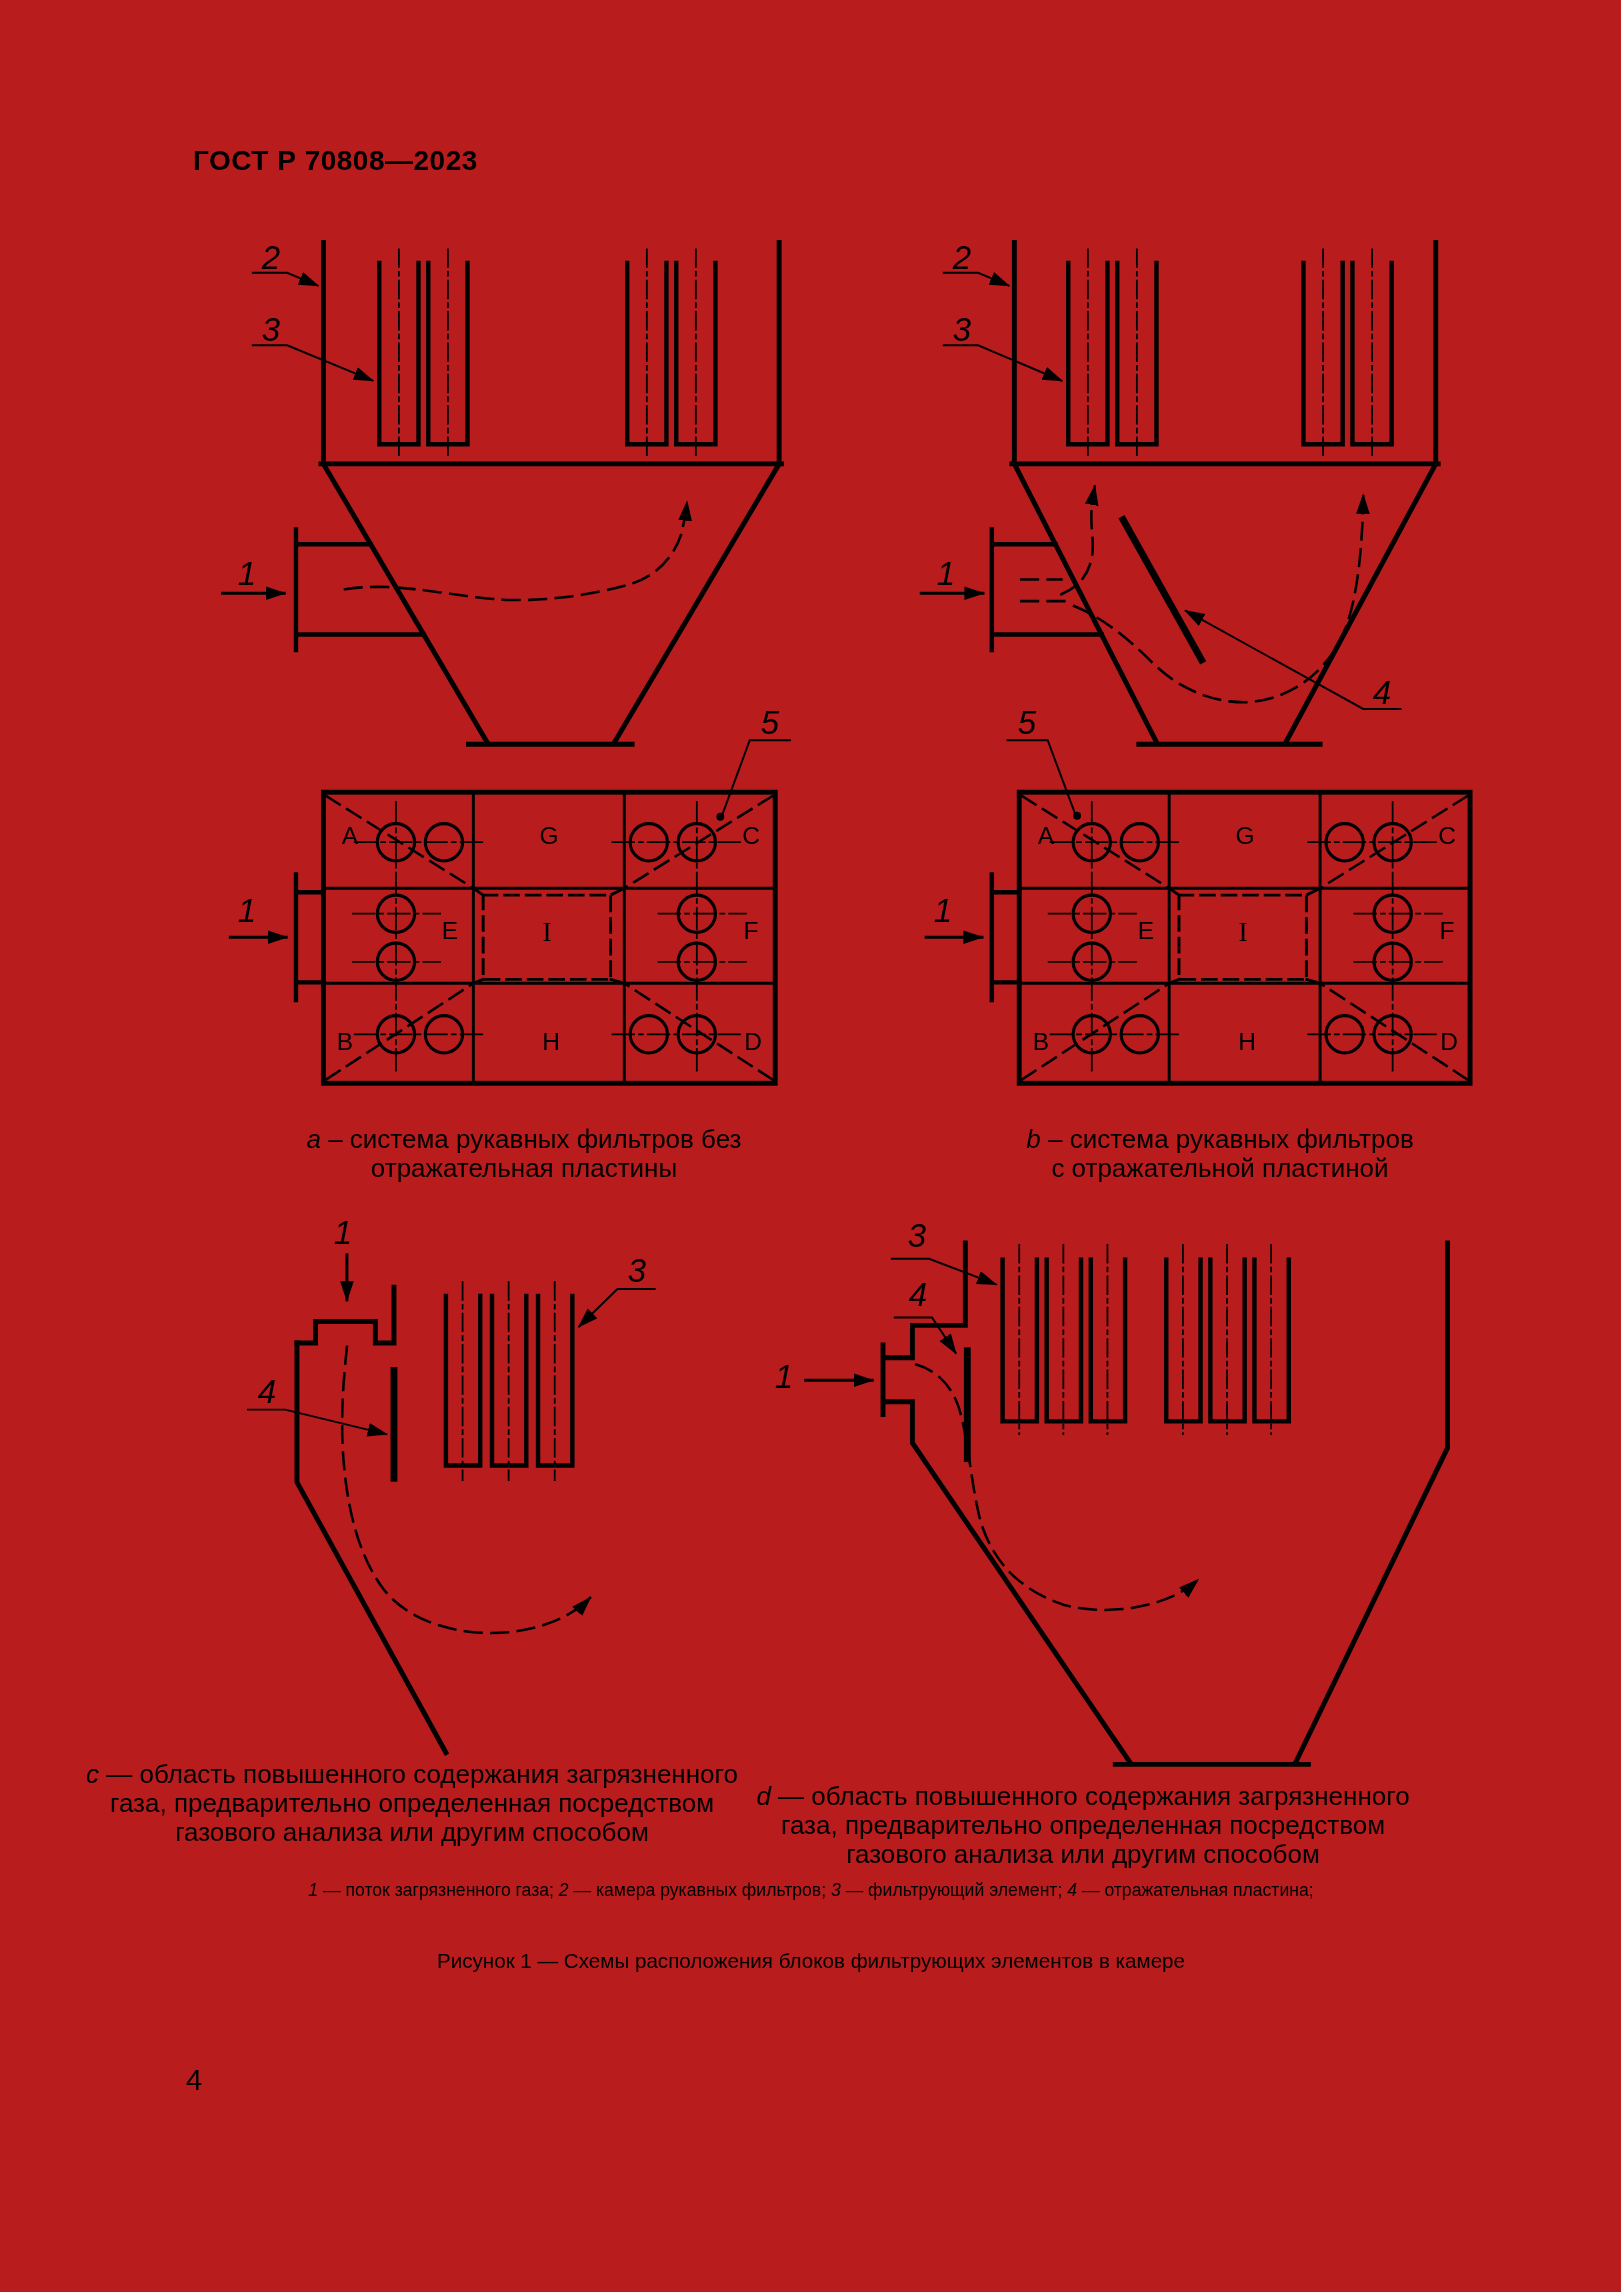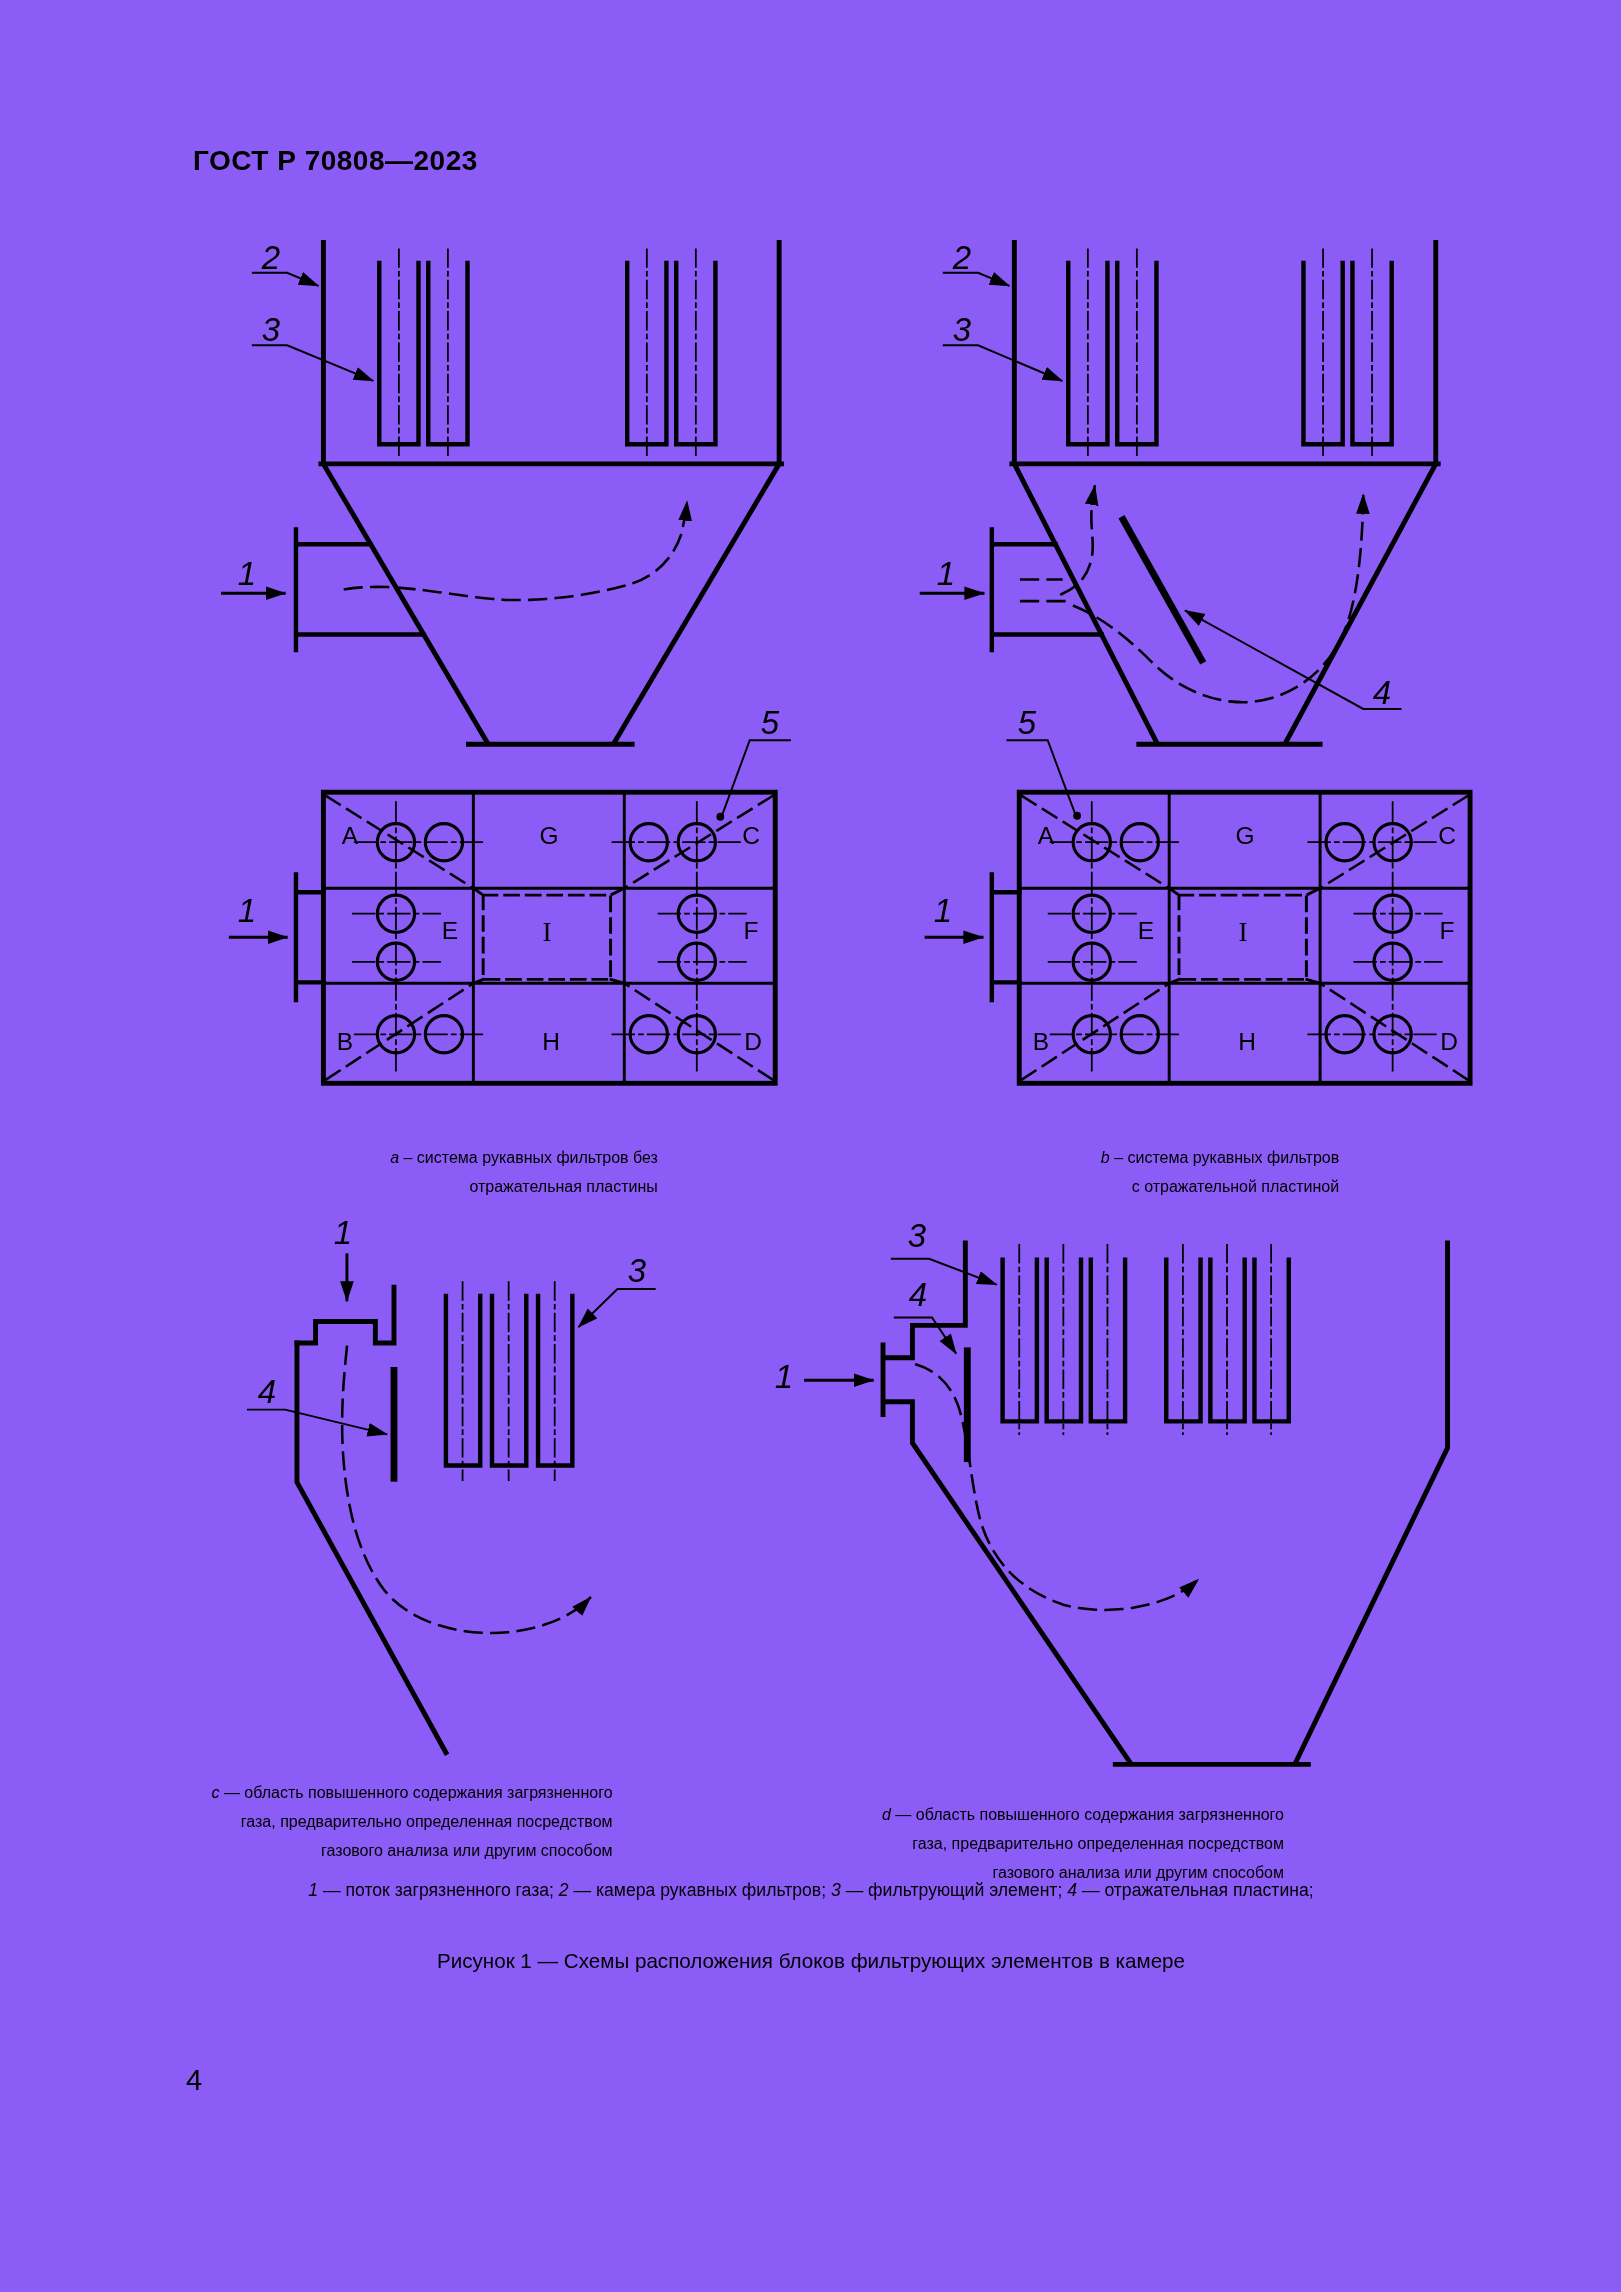--- a/index.html
+++ b/index.html
@@ -1,19 +1,19 @@
 <!DOCTYPE html>
 <html><head>
 <meta charset="utf-8">
 <style>
   html,body{margin:0;padding:0;background:#ffffff;}
   .page{
     position:relative;
     width:1621px;height:2293px;
-    background:#8b5cf6;
+    background:#b91c1c;
     font-family:"Liberation Sans", sans-serif;
     color:#000;
     overflow:hidden;
   }
   svg{position:absolute;left:0;top:0;}
   .hdr{
     position:absolute;left:193px;top:145px;
     font-size:28px;font-weight:bold;letter-spacing:0.5px;
     white-space:nowrap;
   }
@@ -22,21 +22,21 @@
     font-size:33px;font-style:italic;line-height:1;
     white-space:nowrap;
   }
   .cell-label{
     position:absolute;transform:translate(-50%,-50%);
     font-size:24.5px;line-height:1;white-space:nowrap;
   }
   .cell-label.serif{font-family:"Liberation Serif", serif;font-size:27.4px;}
   .cap{
     position:absolute;transform:translateX(-50%);
-    font-size:16px;line-height:29px;text-align:right;white-space:nowrap;margin-top:18px;
+    font-size:26px;line-height:29px;text-align:center;white-space:nowrap;
   }
   .it{font-style:italic;}
   .legend{
     position:absolute;left:811px;top:1878px;transform:translateX(-50%);
     font-size:17.6px;line-height:25.5px;text-align:center;white-space:nowrap;
   }
   .figcap{
     position:absolute;left:811px;top:1949px;transform:translateX(-50%);
     font-size:20.6px;white-space:nowrap;text-align:right;
   }

